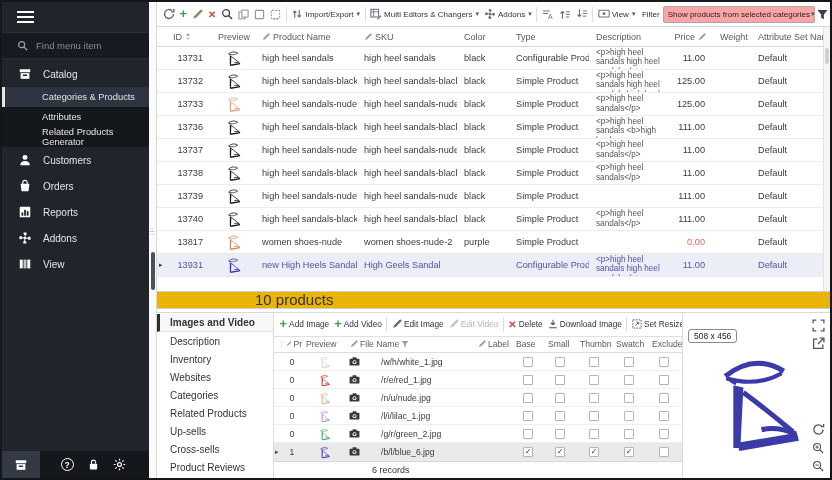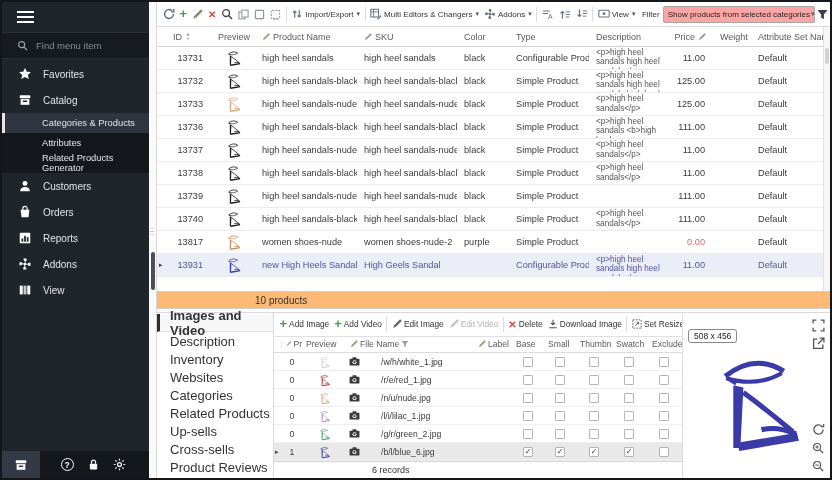--- a/index.html
+++ b/index.html
@@ -53,26 +53,26 @@
   .pgrow .c.id{text-align:right;padding-right:8px;padding-left:0}
   .pgrow .c.pv{display:flex;justify-content:center;padding-left:0}
   .pgrow .c.dsc{white-space:normal;font-size:8.2px;line-height:1.18;color:#555;max-height:21px}
   .pgrow .c.prc{text-align:right;padding-right:8px;padding-left:0}
   .pgrow .c.prc.red{color:#e06a63}
   .pgrow.sel{background:#ebedf7;color:#5353a2}
   .pgrow.sel .c.dsc,.pgrow.sel .c.prc{color:#5353a2}
   .vscroll{width:7px;background:#f6f6f6;border-left:1px solid #e2e2e2;position:relative;flex:none}
   .vthumb{position:absolute;top:21px;left:1px;width:4px;height:16px;background:#d2d2d2;border-radius:2px}
 
-  .statusbar{height:18px;border-top:1px solid #cfcfcf;border-bottom:1px solid #cfcfcf;display:flex;align-items:center;font-size:10px;color:#333;padding-left:98px;background:#fdba74}
+  .statusbar{height:18px;border-top:1px solid #cfcfcf;border-bottom:1px solid #cfcfcf;display:flex;align-items:flex-end;font-size:15px;color:#333;padding-left:98px;background:#eab308}
 
   
   .bottom{flex:1;display:flex;margin-top:3px;border-top:1px solid #d9d9d9;min-height:0}
   .tabs{width:117px;border-right:1px solid #dcdcdc;padding-top:1px;flex:none}
-  .tab{height:18px;display:flex;align-items:center;padding-left:13px;font-size:13px;color:#333;cursor:pointer}
+  .tab{height:18px;display:flex;align-items:center;padding-left:13px;font-size:10px;color:#333;cursor:pointer}
   .tab.active{font-weight:bold;border-left:3px solid #2f2f2f;padding-left:10px;background:#f7f7f7;border-bottom:1px solid #e2e2e2}
 
   .ipanel{flex:1;min-width:0;display:flex;flex-direction:column;--icols:8px 20px 44px 128px 38px 32px 32px 36px 34px 1fr}
   .itoolbar{height:24px;border-bottom:1px solid #e0e0e0;display:flex;align-items:center;padding:0 3px;font-size:8.3px;color:#333;white-space:nowrap;overflow:hidden}
   .itoolbar .tbtn.dis{color:#b5b5b5}
   .ighead{display:grid;grid-template-columns:var(--icols);height:17px;align-items:center;border-bottom:1px solid #dcdcdc;font-size:8.6px;color:#5a5a5a}
   .ighead .hc{display:flex;align-items:center;gap:2px;padding-left:4px;overflow:hidden;white-space:nowrap}
   .igrow{display:grid;grid-template-columns:var(--icols);height:18px;align-items:center;border-bottom:1px solid #efefef;font-size:8.6px;color:#3a3a3a;cursor:pointer}
   .igrow.sel{background:#e9e9e9}
   .igrow .c{overflow:hidden;white-space:nowrap}
@@ -105,28 +105,20 @@
     <div class="sb-search">
       <span>
         <svg viewBox="0 0 13 13" width="11" height="11">
             <circle cx="5.5" cy="5.5" r="3.6" fill="none" stroke="#9aa0aa" stroke-width="1.4"></circle>
             <path d="M8.4 8.4L12 12" stroke="#9aa0aa" stroke-width="1.6"></path>
           </svg>
       </span>
       <span class="sb-search-ph">Find menu item</span>
     </div>
     <nav class="sb-menu">
-        <div class="sb-item">
-          <span class="sb-ic">
-            <svg viewBox="0 0 16 16" width="14" height="14">
-              <path d="M8 1l2.1 4.3 4.6.5-3.4 3.2 1 4.6L8 11.3 3.7 13.6l1-4.6L1.3 5.8l4.6-.5z" fill="#fff"></path>
-            </svg>
-          </span>
-          <span class="sb-lb">Favorites</span>
-        </div>
         <div class="sb-item">
           <span class="sb-ic">
             <svg viewBox="0 0 16 16" width="14" height="14">
               <rect x="2" y="2.5" width="12" height="3.5" rx="0.5" fill="#fff"></rect>
               <path d="M3 7h10v6.5H3z" fill="#fff"></path>
               <rect x="5.5" y="8.5" width="5" height="1.8" rx="0.4" fill="#20242b"></rect>
             </svg>
           </span>
           <span class="sb-lb">Catalog</span>
         </div>

